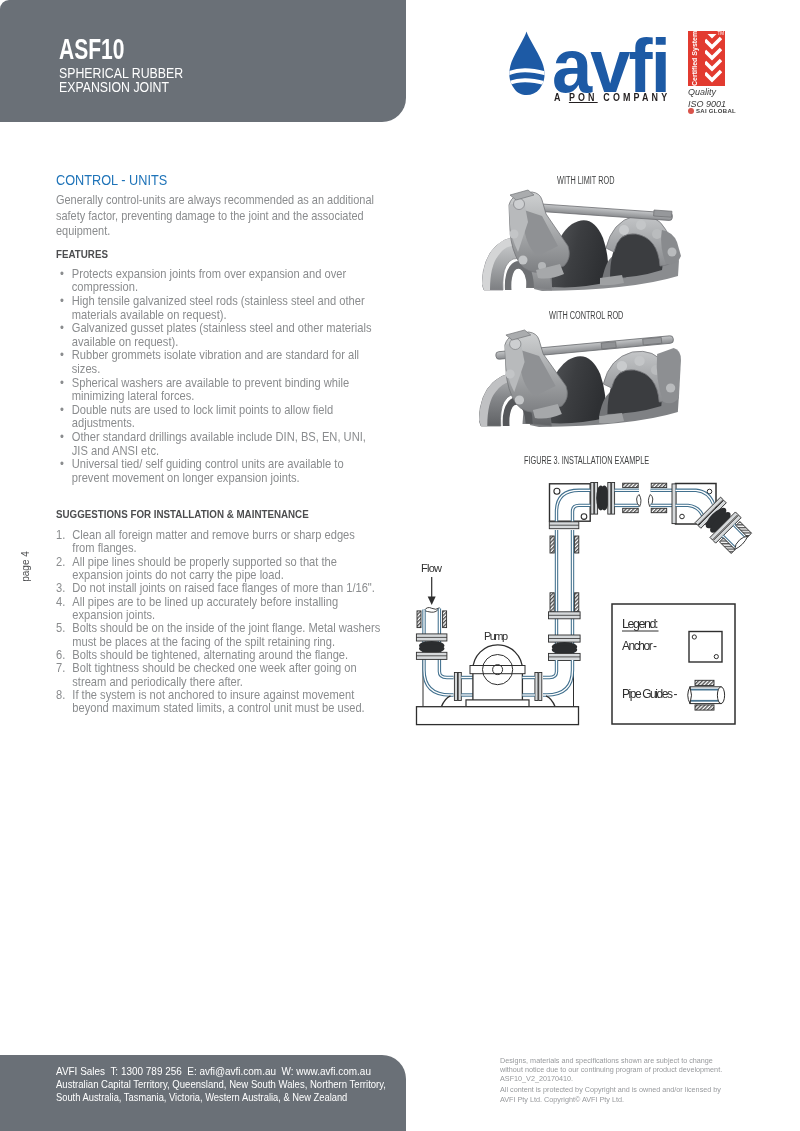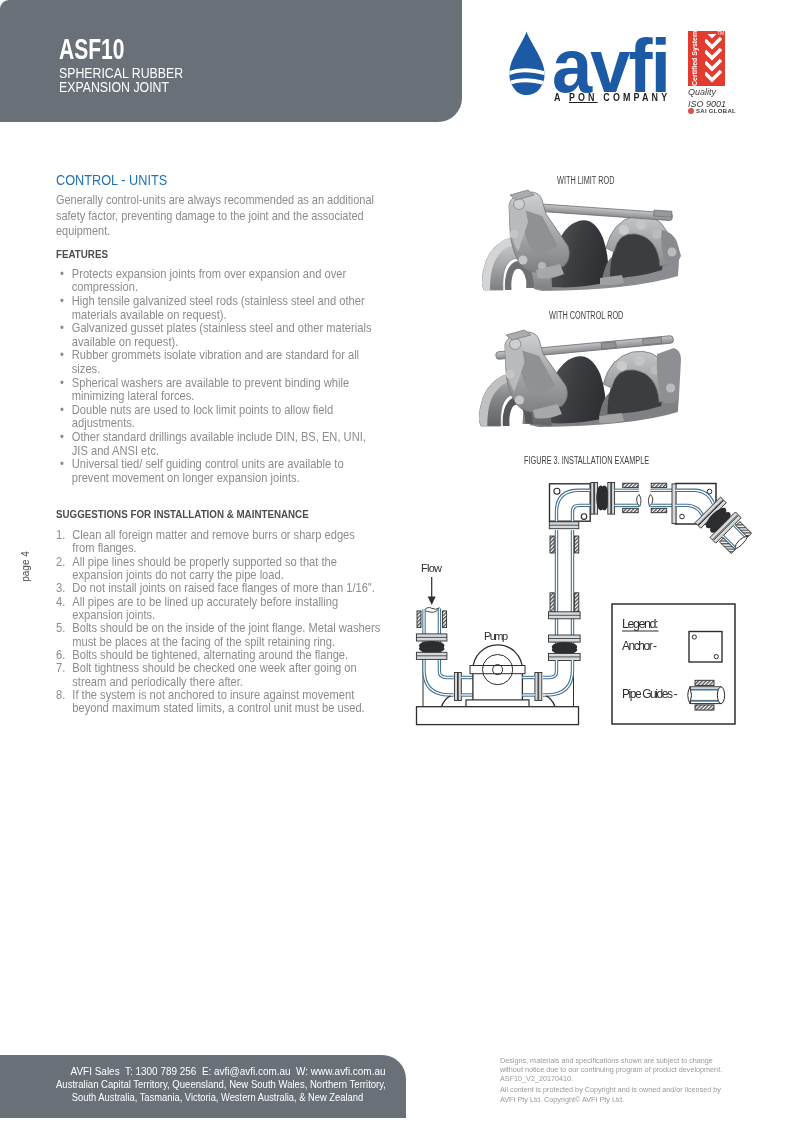--- a/index.html
+++ b/index.html
@@ -1,21 +1,21 @@
 <!DOCTYPE html>
 <html><head>
 <meta charset="utf-8">
 <style>
   * { margin:0; padding:0; box-sizing:border-box; }
   html,body { width:800px; height:1131px; background:#fff; font-family:"Liberation Sans",sans-serif; }
   body { position:relative; overflow:hidden; }
   .abs { position:absolute; }
 
   
-  .hdr { left:0; top:0; width:462px; height:122px; background:#6a7077; border-radius:9px 0 24px 0; }
+  .hdr { left:0; top:0; width:406px; height:122px; background:#6a7077; border-radius:9px 0 24px 0; }
   .hdr h1 { position:absolute; left:58.5px; top:32px; color:#fff; font-size:30px; font-weight:bold; transform:scaleX(.70); transform-origin:left top; }
   .hdr .sub { position:absolute; left:58.5px; top:65.8px; color:#fff; font-size:14px; line-height:14.3px; transform:scaleX(.88); transform-origin:left top; }
 
   
   .logoword { left:552px; top:22px; width:140px; color:#1d5aa5; font-size:76px; font-weight:bold; letter-spacing:-2px; transform:scaleX(.95); transform-origin:left top;}
   .poncompany { left:554px; top:90.5px; width:180px; color:#231f20; font-size:10.5px; letter-spacing:3.7px; font-weight:bold; transform:scaleX(.85); transform-origin:left top;}
 
   
   .badge { left:688px; top:31px; width:37px; height:55px; background:#e23b30; overflow:hidden; }
   .badge .vert { position:absolute; left:3px; top:0; height:55px; writing-mode:vertical-rl; transform:rotate(180deg); color:#fff; font-size:7px; font-weight:bold; white-space:nowrap; letter-spacing:0; display:flex; align-items:center; justify-content:center; }
@@ -37,21 +37,21 @@
   .nlist .it .n { position:absolute; left:0; top:0; }
 
   
   .pagenum { left:25px; top:568px; width:0; height:0; }
   .pagenum span { position:absolute; left:-20px; top:-7px; display:block; width:40px; text-align:center; transform:rotate(-90deg); color:#4c4d4f; font-size:10px; }
 
   
   .lbl { color:#3f4041; font-size:10px; transform:scaleX(.73); transform-origin:left top; white-space:nowrap; }
 
   
-  .ftr { left:0; top:1054.7px; width:406px; height:63px; background:#6a7077; border-radius:0 24px 0 0;text-align:center; }
+  .ftr { left:0; top:1054.7px; width:406px; height:77px; background:#6a7077; border-radius:0 24px 0 0; }
   .ftr .txt { position:absolute; left:56px; top:10px; color:#fff; font-size:10.2px; line-height:13.1px; }
   .ftr .txt div { white-space:nowrap; transform-origin:left top; }
   .ftr-right { left:500px; top:1056px; width:260px; color:#97999c; font-size:7.7px; line-height:9.2px; transform:scaleX(.94); transform-origin:left top; }
   .ftr-right .gap { height:1.8px; }
 </style>
 </head>
 <body>
 
 <div class="abs hdr">
   <h1>ASF10</h1>

